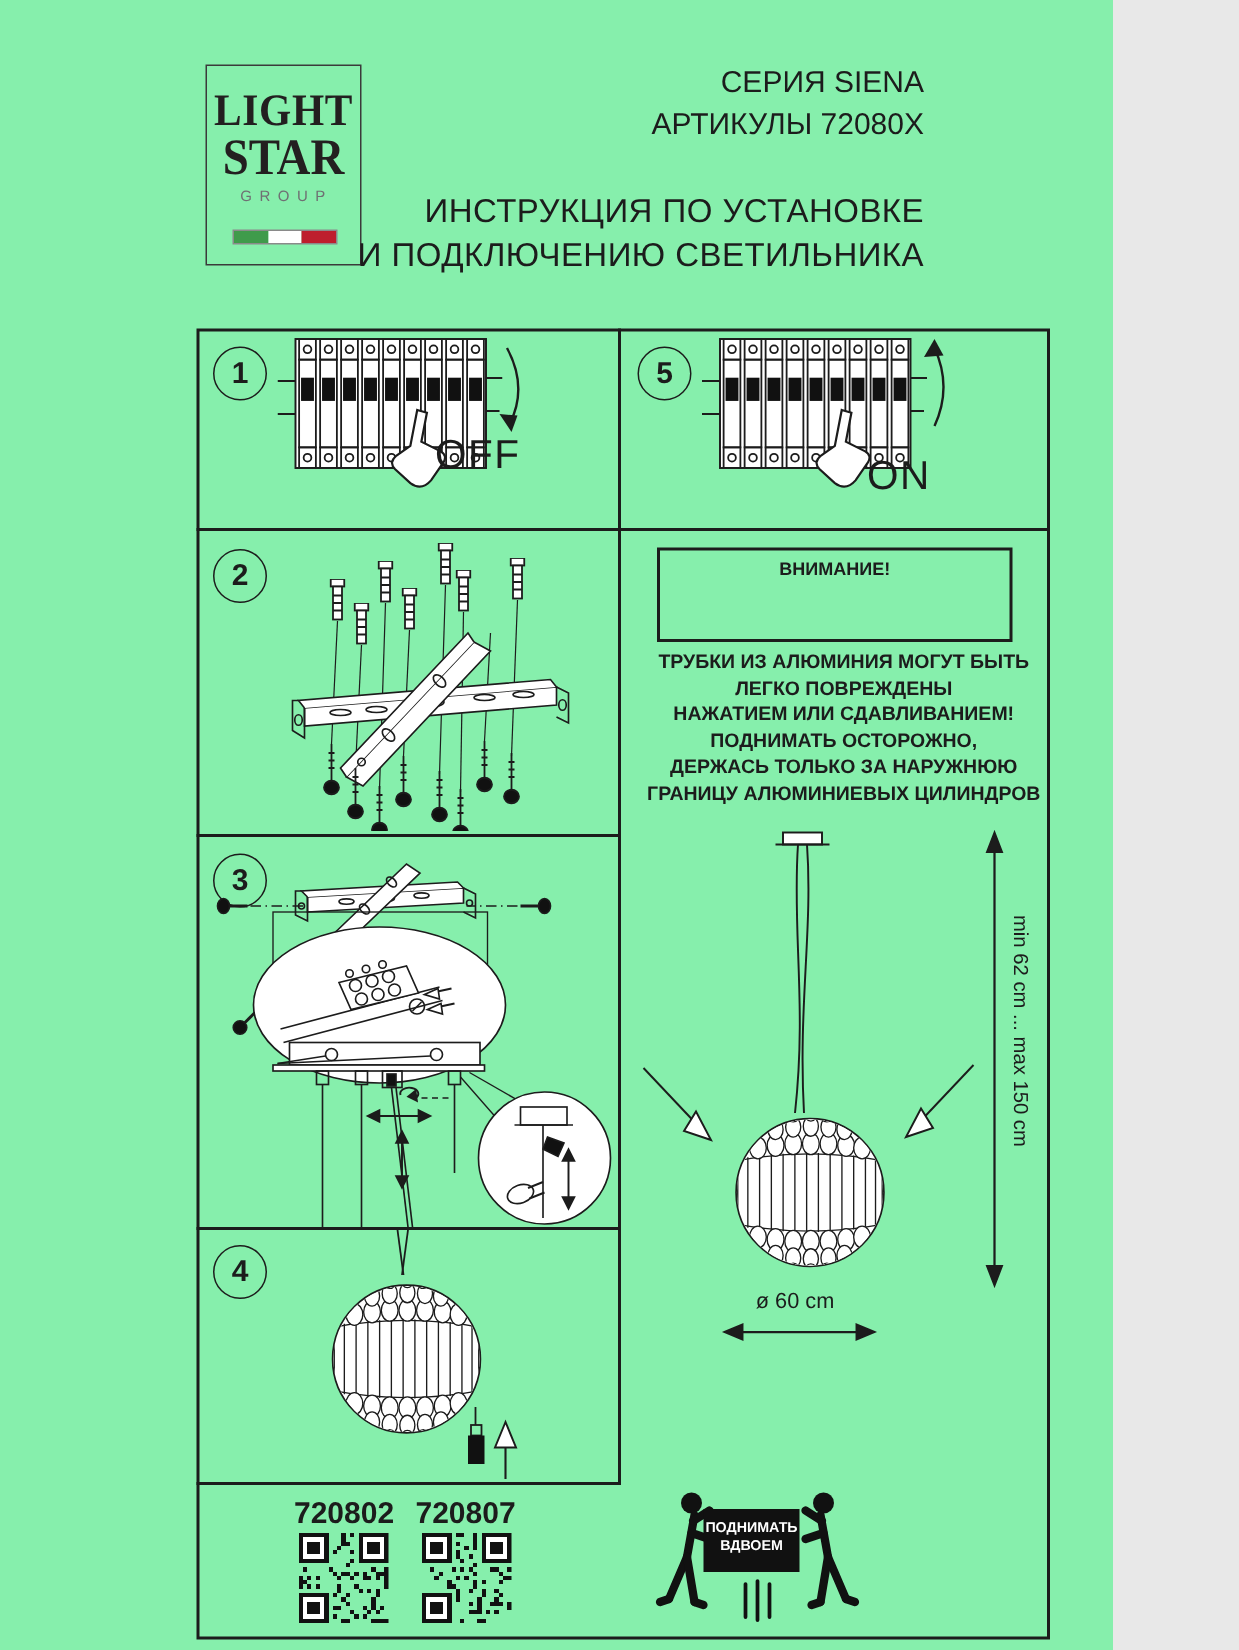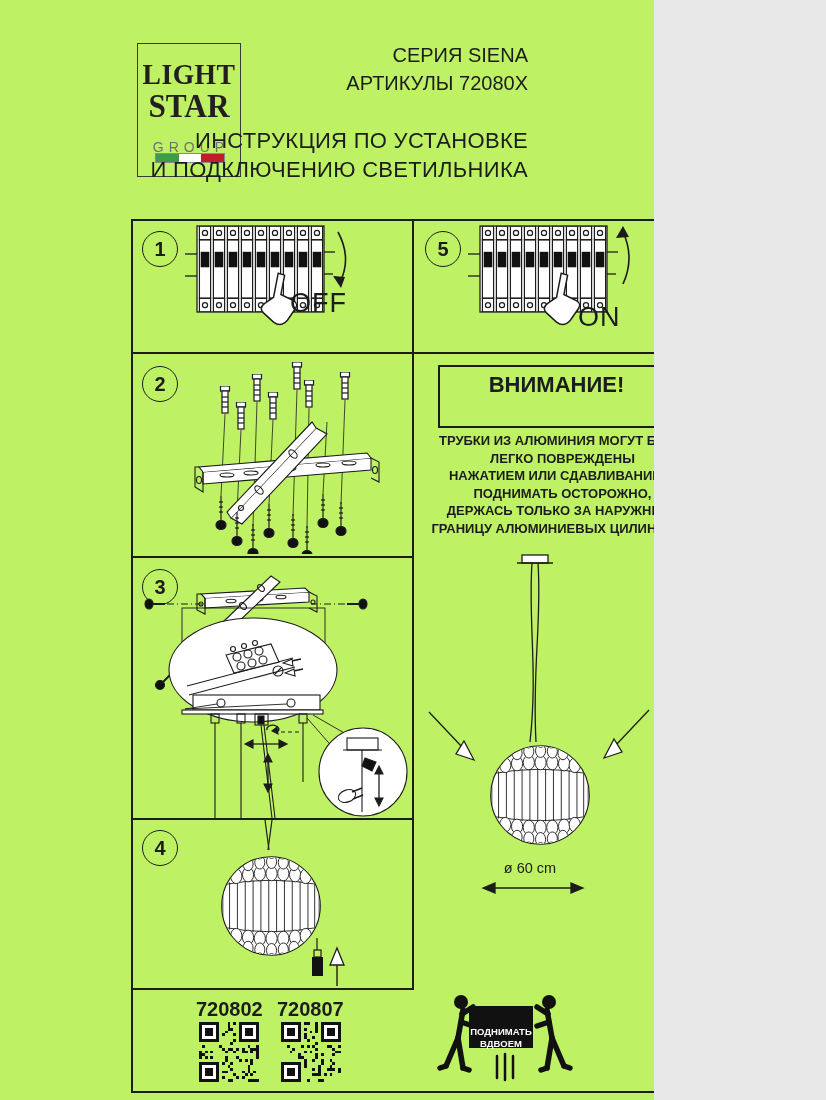--- a/index.html
+++ b/index.html
@@ -1,52 +1,52 @@
 <!DOCTYPE html>
 <html><head>
 <meta charset="utf-8">
 <style>
   html,body{margin:0;padding:0;background:#e8e8e8;}
-  .page{position:relative;width:654px;height:1100px;background:#bef264;color:#1c1c1c;
+  .page{position:relative;width:742px;height:1100px;background:#86efac;color:#1c1c1c;
         font-family:"Liberation Sans",sans-serif;overflow:hidden;}
   .abs{position:absolute;}
   .pre{white-space:pre-line;}
   svg{display:block;}
   
   .logo-box{left:137px;top:43px;width:102px;height:132px;border:1.5px solid #3a3a3a;text-align:center;}
   .logo-light{font-family:"Liberation Serif",serif;font-weight:bold;font-size:30px;letter-spacing:.5px;color:#231f20;margin-top:16px;line-height:.95;transform:scaleX(.92);}
   .logo-star{font-family:"Liberation Serif",serif;font-weight:bold;font-size:34px;color:#231f20;line-height:1;transform:scaleX(.92);}
-  .logo-group{font-size:14px;letter-spacing:5px;color:#6f7073;margin-top:16px;margin-left:4px;}
+  .logo-group{font-size:10px;letter-spacing:5px;color:#6f7073;margin-top:3px;margin-left:4px;}
   .flag{left:17px;top:109px;width:68px;height:8px;border:1px solid #8a8a8a;display:flex;}
   .flag div{flex:1;}
   .hdr{right:126px;text-align:right;font-weight:normal;}
   .hdr-series{top:44px;font-size:20px;}
   .hdr-articles{top:72px;font-size:20px;}
   .hdr-title{top:126px;font-size:22px;line-height:1.32;letter-spacing:.3px;}
   
   .gl{background:#1c1c1c;}
   .frame{left:131px;top:219px;width:565px;height:870px;border:2px solid #1c1c1c;}
   
   .step{width:34px;height:34px;border:1.7px solid #1c1c1c;border-radius:50%;
         font-size:20px;font-weight:bold;display:flex;align-items:center;justify-content:center;}
   .onoff{font-size:27px;letter-spacing:1px;}
   
   .warn-box{left:438px;top:365px;width:233px;height:54px;border:2px solid #1c1c1c;text-align:center;padding-top:5px;}
-  .warn-h1{font-size:22px;font-weight:bold;}
+  .warn-h1{font-size:12px;font-weight:bold;}
   .warn-h2{font-size:17px;}
   .warn-body{left:425px;top:432px;width:275px;text-align:center;font-size:13px;font-weight:bold;line-height:1.35;}
   
   .dim-v{left:688px;top:610px;transform:rotate(90deg);transform-origin:0 0;font-size:13.5px;white-space:nowrap;}
   .dim-d{left:490px;top:860px;width:80px;text-align:center;font-size:14.5px;}
   .notes{left:445px;top:904px;font-size:15.5px;line-height:1.25;}
   
   .qr-label{top:998px;width:66px;text-align:center;font-size:20px;font-weight:bold;}
   .qr{width:60px;height:60px;}
   .lift-box{left:469px;top:1006px;width:64px;height:42px;background:#111;color:#fff;text-align:center;
-            font-size:9.5px;font-weight:bold;line-height:1.3;padding-top:20px;box-sizing:border-box;}
+            font-size:9.5px;font-weight:bold;line-height:1.3;padding-top:7px;box-sizing:border-box;}
   .care-box{left:583px;top:990px;width:90px;height:92px;border:2.5px solid #111;border-radius:12px;box-sizing:border-box;}
   .care-label{width:100%;text-align:center;font-size:11.5px;font-weight:bold;line-height:1.2;margin-top:1px;}
 </style>
 </head>
 <body>
 
 <div class="page">
 
   <svg width="0" height="0" style="position:absolute" aria-hidden="true">
     <defs>

